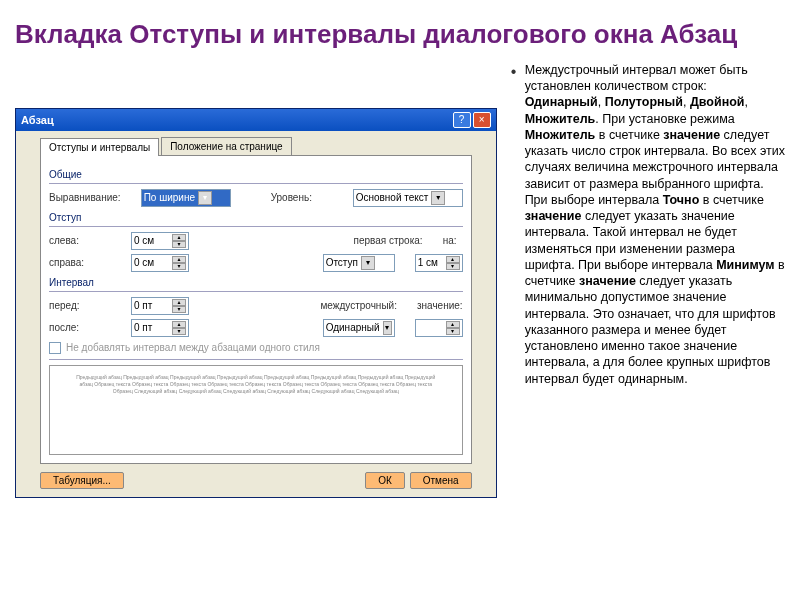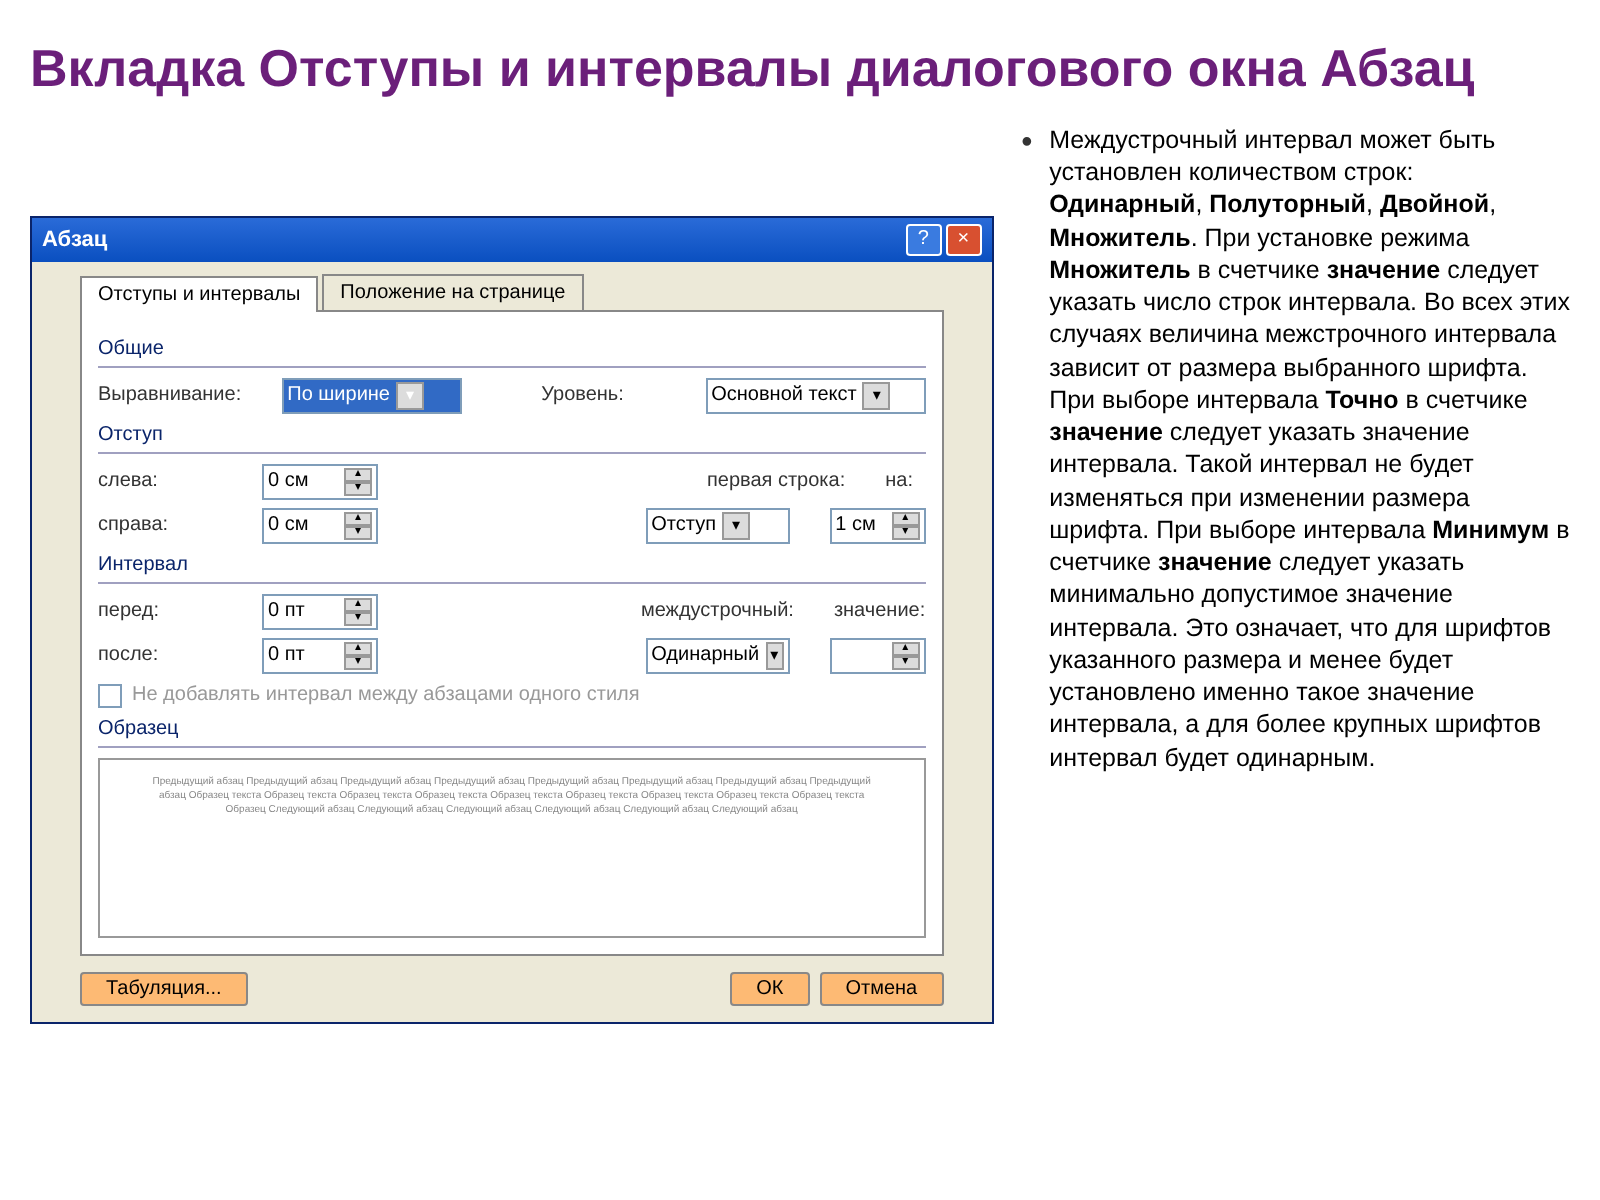--- a/index.html
+++ b/index.html
@@ -150,21 +150,20 @@
                   <div class="sp-btn">▴</div>
                   <div class="sp-btn">▾</div>
                 </div>
               </div>
       </div>
       <div class="checkbox-row">
         <div class="cbox"></div>
         <span>Не добавлять интервал между абзацами одного стиля</span>
       </div>
 
-      <div class="section-label">Образец</div>
       <div class="section-line"></div>
       <div class="preview">
         <div class="preview-lines">Предыдущий абзац Предыдущий абзац Предыдущий абзац Предыдущий абзац Предыдущий абзац Предыдущий абзац Предыдущий абзац Предыдущий абзац
 Образец текста Образец текста Образец текста Образец текста Образец текста Образец текста Образец текста Образец текста Образец текста Образец
 Следующий абзац Следующий абзац Следующий абзац Следующий абзац Следующий абзац Следующий абзац</div>
       </div>
     </div>
     <div class="btn-row">
       <button class="btn">Табуляция...</button>
       <span class="spacer"></span>

